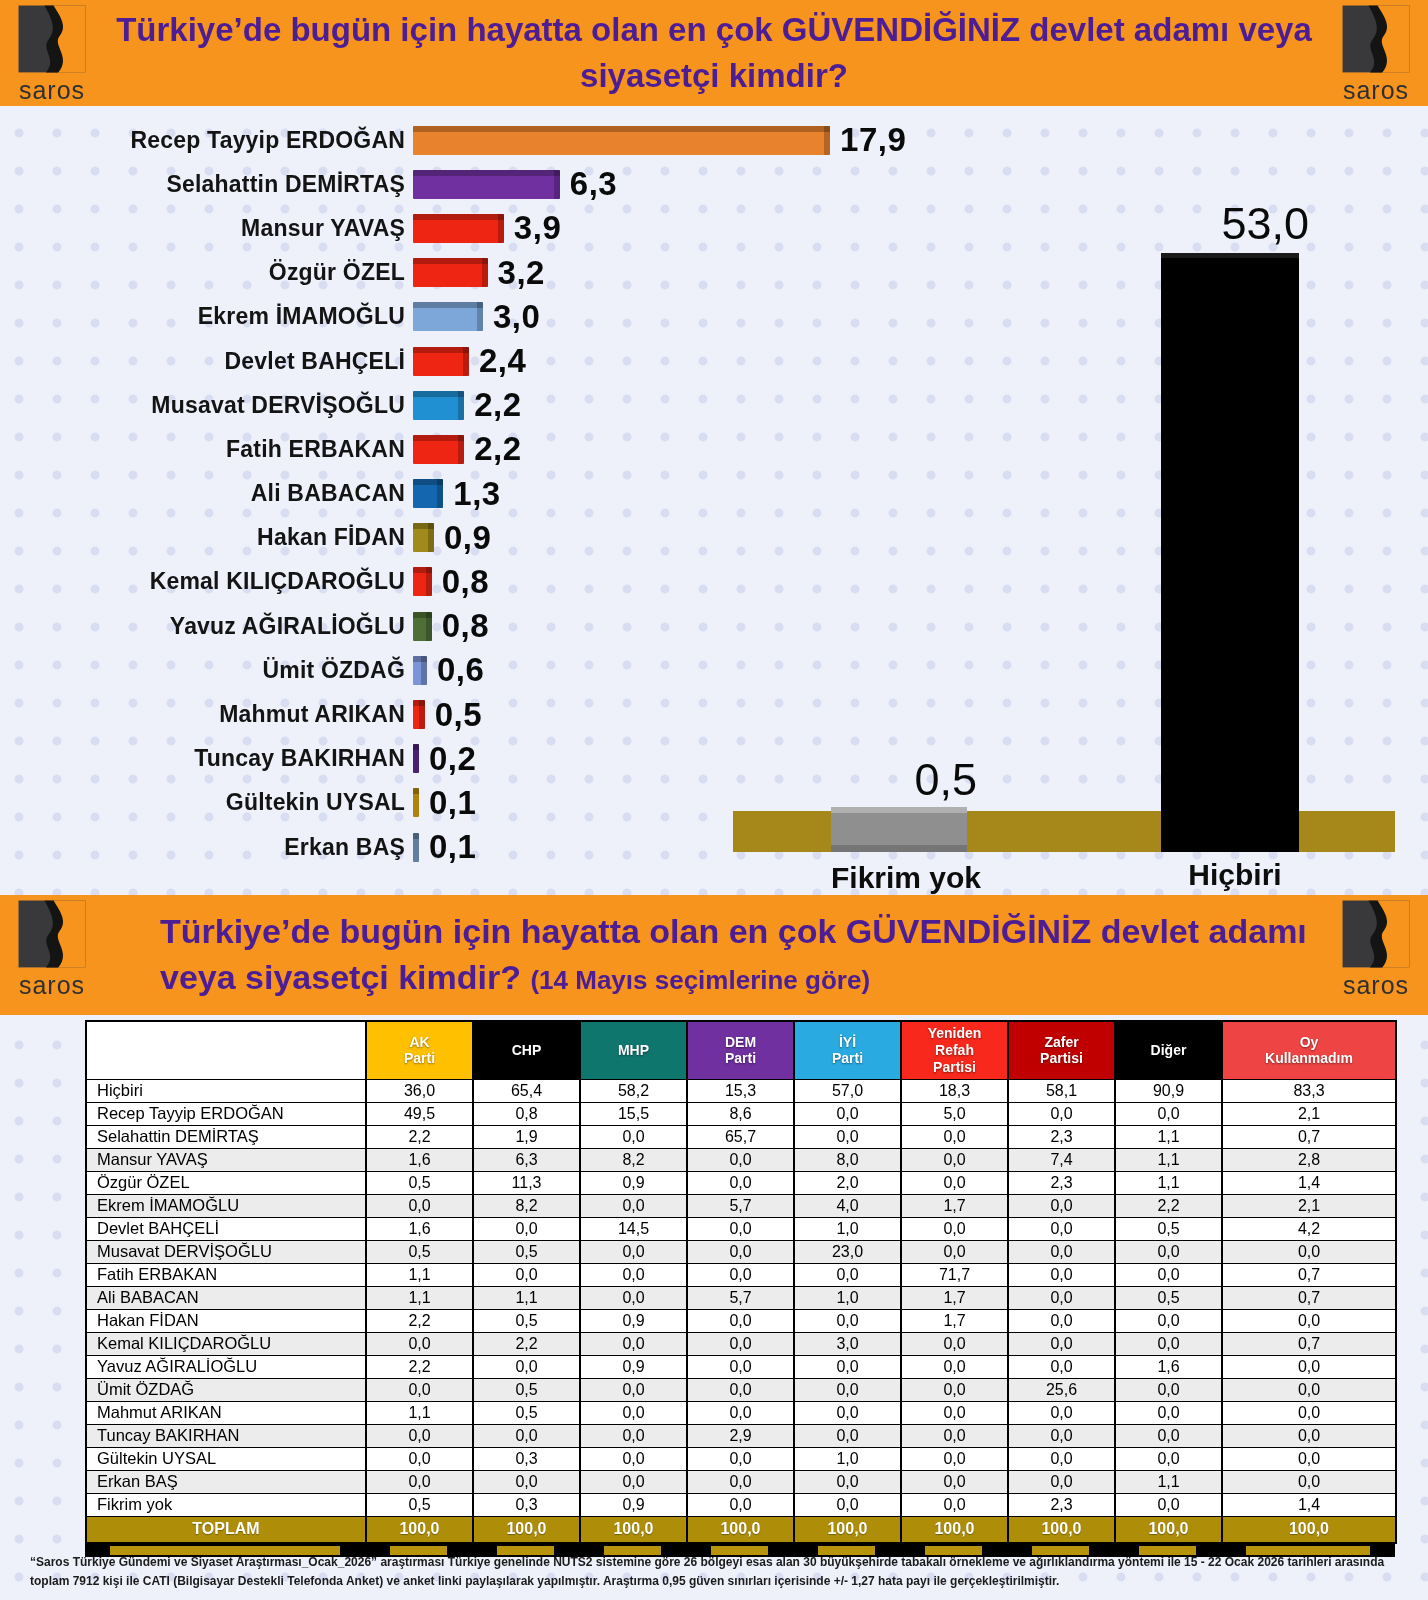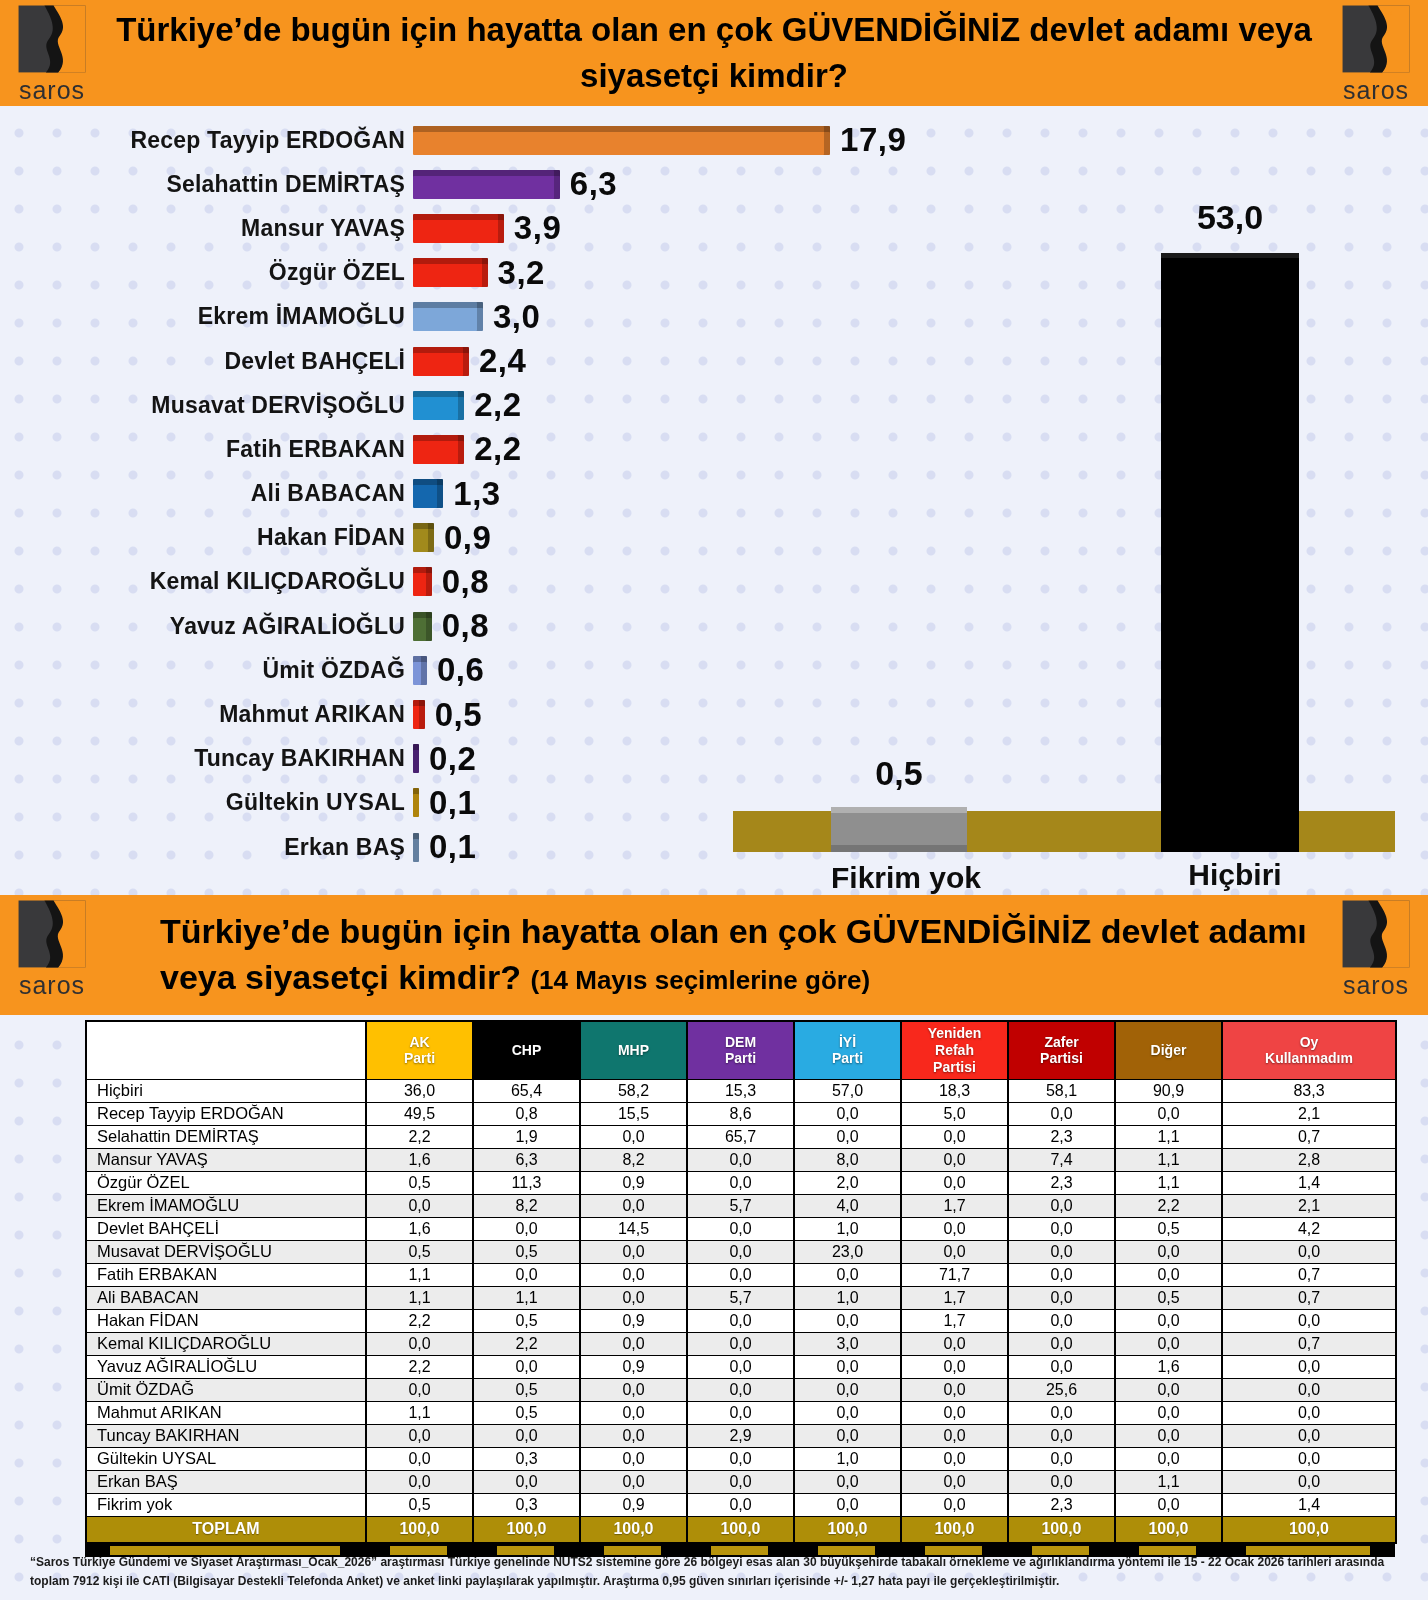--- a/index.html
+++ b/index.html
@@ -21,21 +21,21 @@
   .band1 { top:0; height:106px; }
   .band2 { top:895px; height:120px; }
   .logo {
     width:104px; height:100%; flex:0 0 104px;
     display:flex; flex-direction:column; align-items:center; justify-content:flex-start;
     padding-top:4px;
   }
   .logo svg { width:76px; height:76px; display:block; }
   .logo .logo-word { font-size:25px; color:#2F2F31; letter-spacing:1px; line-height:1; margin-top:-2px; }
   .band-title {
-    flex:1 1 auto; text-align:center; color:#000000;
+    flex:1 1 auto; text-align:center; color:#4c1d95;
     font-weight:bold; font-size:33px; line-height:1.38; padding:0 8px;
   }
   .band2 .band-title { text-align:left; padding-left:56px; padding-right:10px; font-size:34px; line-height:1.35; }
   .band-note { font-size:26px; }
 
   
   .chart1 { position:absolute; top:106px; left:0; width:1428px; height:789px; }
 
   .hbars { position:absolute; top:12px; left:90px; }
   .hbar-row { display:flex; align-items:center; height:44.2px; }
@@ -49,21 +49,21 @@
   }
   .hval { margin-left:10px; font-weight:bold; font-size:33px; color:#0A0A0A; letter-spacing:0.5px; }
 
   .base-strip { position:absolute; top:705px; left:733px; width:662px; height:41px; background:#A5871A; }
   .vbar { position:absolute; }
   .vbar-fikrim {
     left:831px; width:136px; bottom:745px; 
     box-shadow: inset 0 6px 0 rgba(255,255,255,0.30), inset 0 -7px 0 rgba(0,0,0,0.18);
   }
   .vbar-hicbiri { left:1161px; width:138px; box-shadow: inset 0 5px 0 rgba(255,255,255,0.10); }
-  .vval { position:absolute; text-align:center; font-weight:bold; font-size:34px; color:#0A0A0A; }
+  .vval { position:absolute; text-align:right; font-weight:normal; font-size:45px; color:#0A0A0A; }
   .vval-fikrim { left:821px; width:156px; top:648px; }
   .vval-hicbiri { left:1151px; width:158px; top:92px; }
   .vlab { position:absolute; text-align:center; font-weight:bold; font-size:30px; color:#0D0D0D; }
   .vlab-fikrim { left:821px; width:170px; top:755px; }
   .vlab-hicbiri { left:1155px; width:160px; top:752px; }
 
   
   .table-wrap { position:absolute; top:1020px; left:85px; width:1310px; z-index:4; }
   table.crosstab { border-collapse:collapse; table-layout:fixed; width:1310px; background:#fff; border:2px solid #000; }
   table.crosstab th, table.crosstab td { border:1px solid #000; border-left-width:2px; border-right-width:2px; }
@@ -266,21 +266,21 @@
             <th style="background-color: #0f766e;">MHP</th>
             <th style="background-color: rgb(112, 48, 160);">DEM
 Parti</th>
             <th style="background-color: rgb(41, 171, 226);">İYİ
 Parti</th>
             <th style="background-color: rgb(248, 40, 28);">Yeniden
 Refah
 Partisi</th>
             <th style="background-color: rgb(192, 0, 0);">Zafer
 Partisi</th>
-            <th style="background-color: #a16207;">Diğer</th>
+            <th style="background-color: #000000;">Diğer</th>
             <th style="background-color: #ef4444;">Oy
 Kullanmadım</th>
           </tr>
         </thead>
         <tbody>
           <tr>
             <th>Hiçbiri</th>
             <td>36,0</td>
             <td>65,4</td>
             <td>58,2</td>

